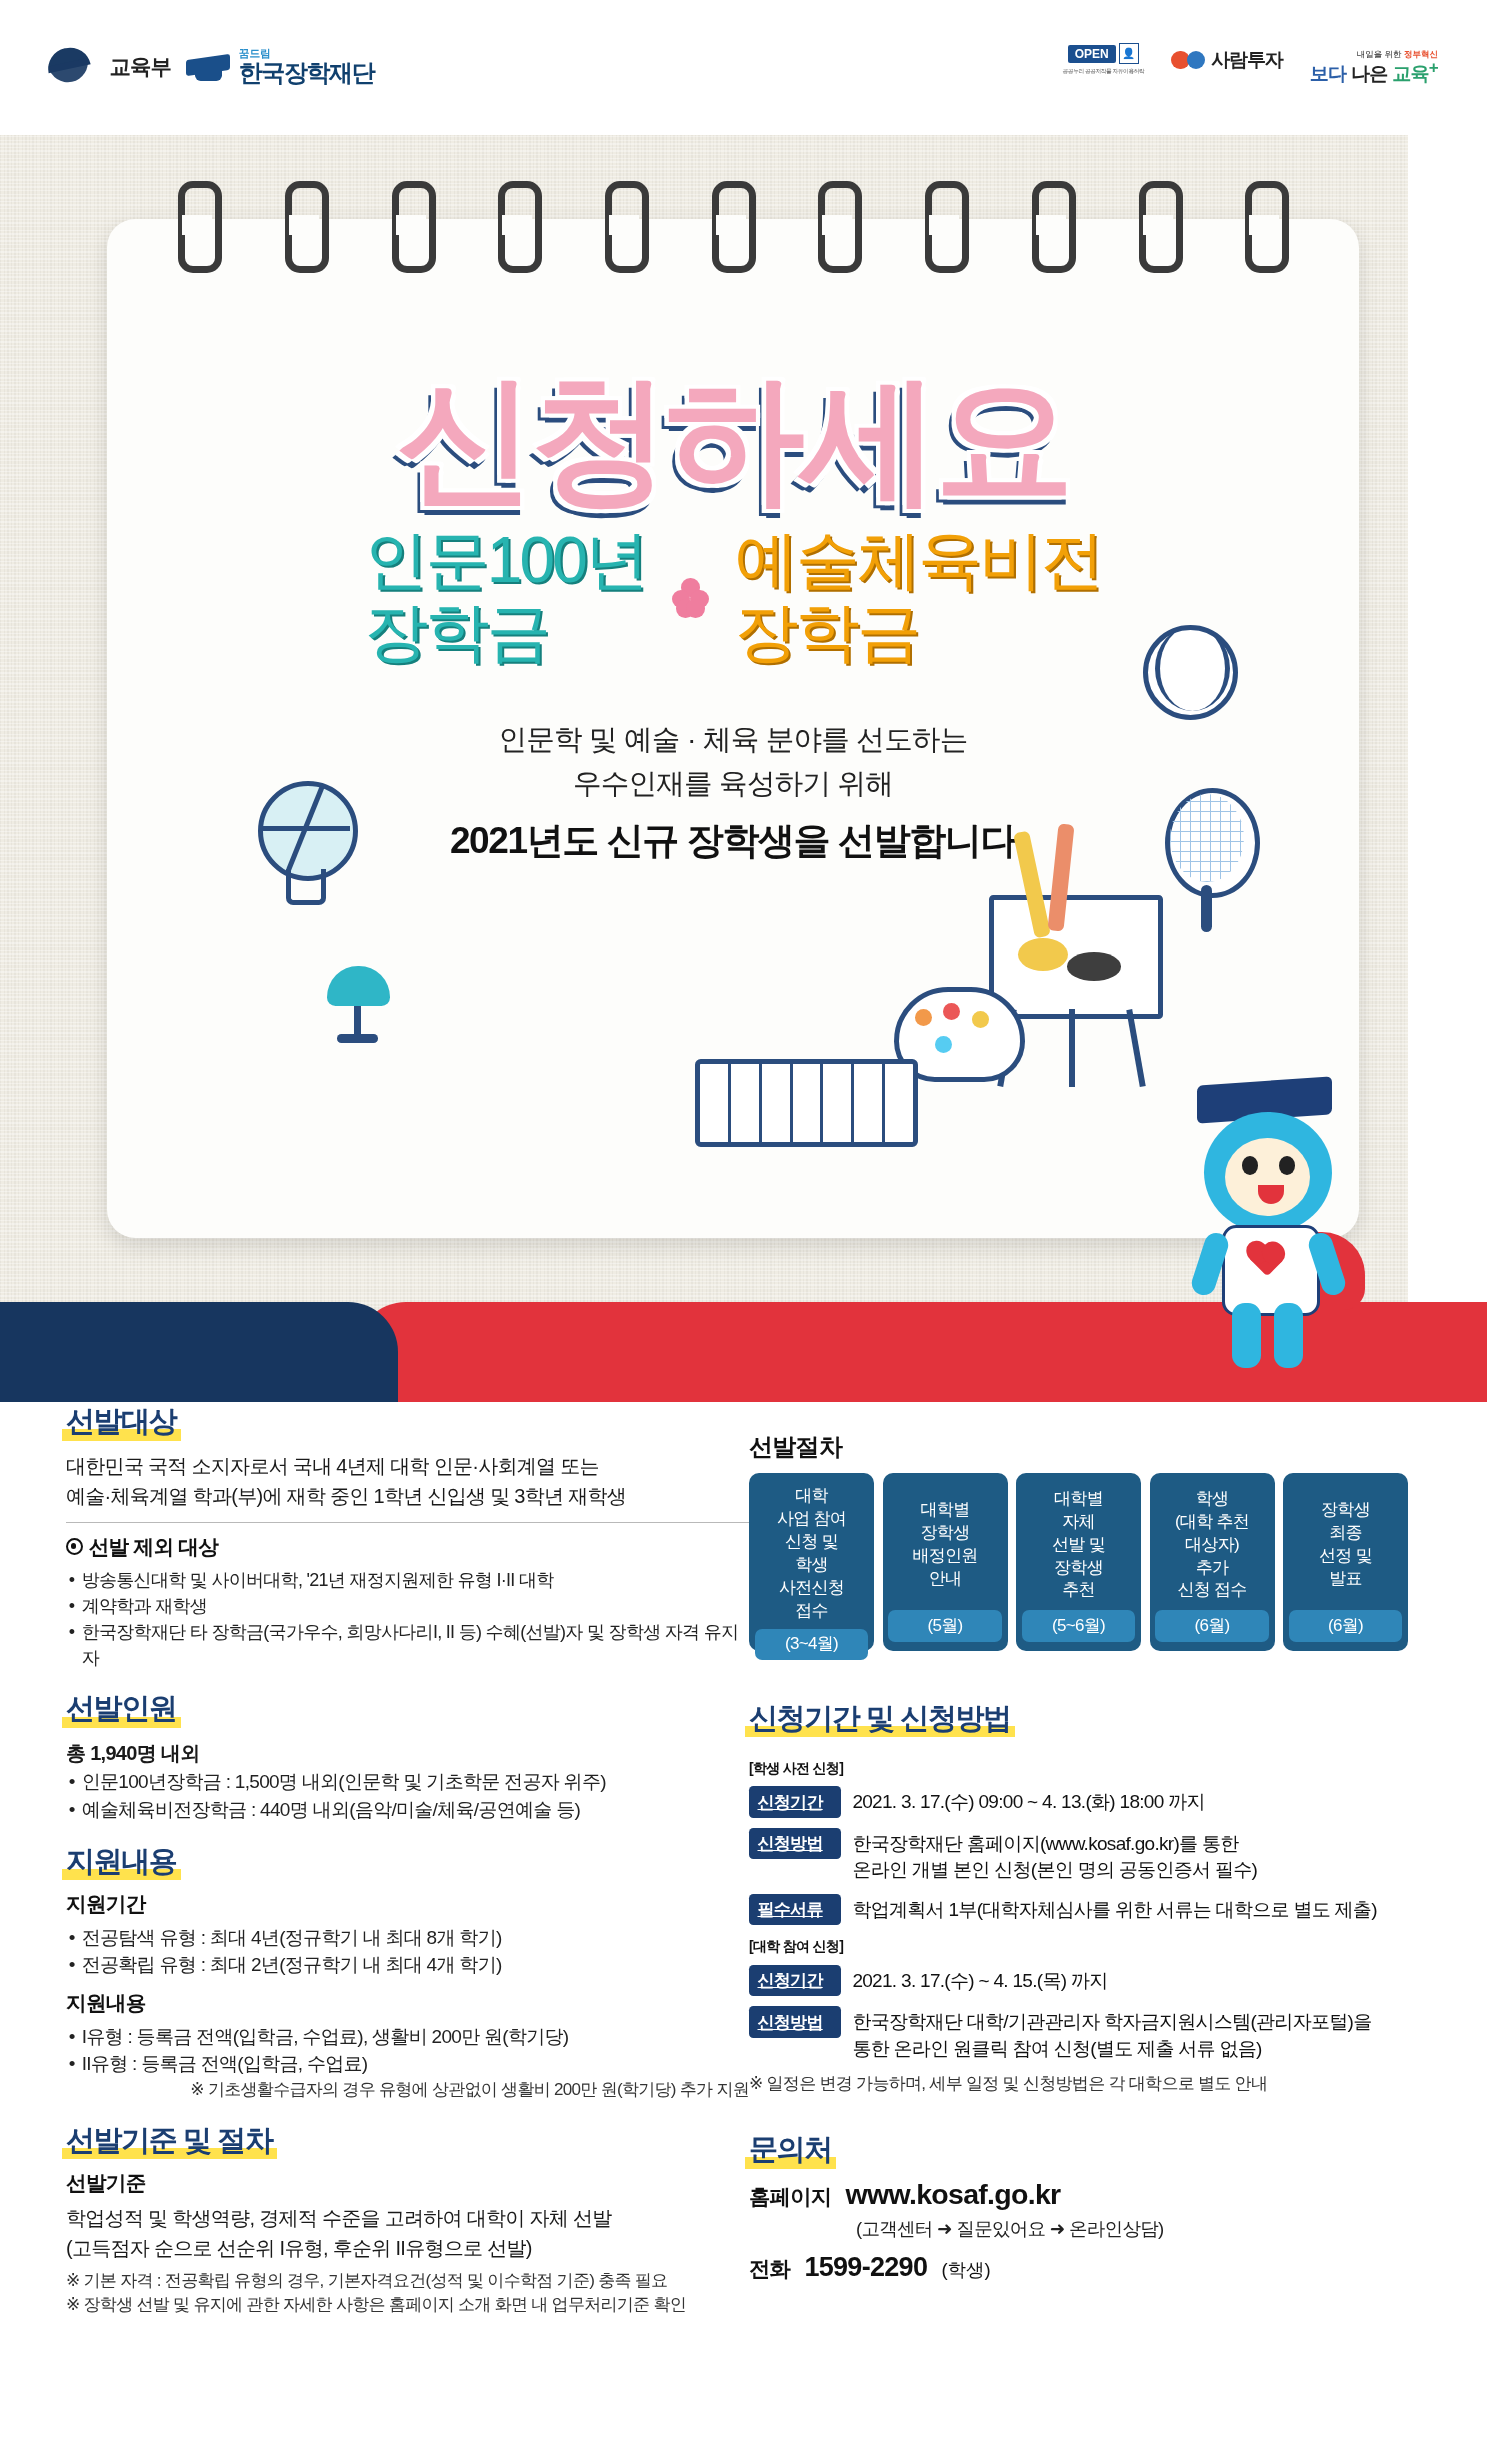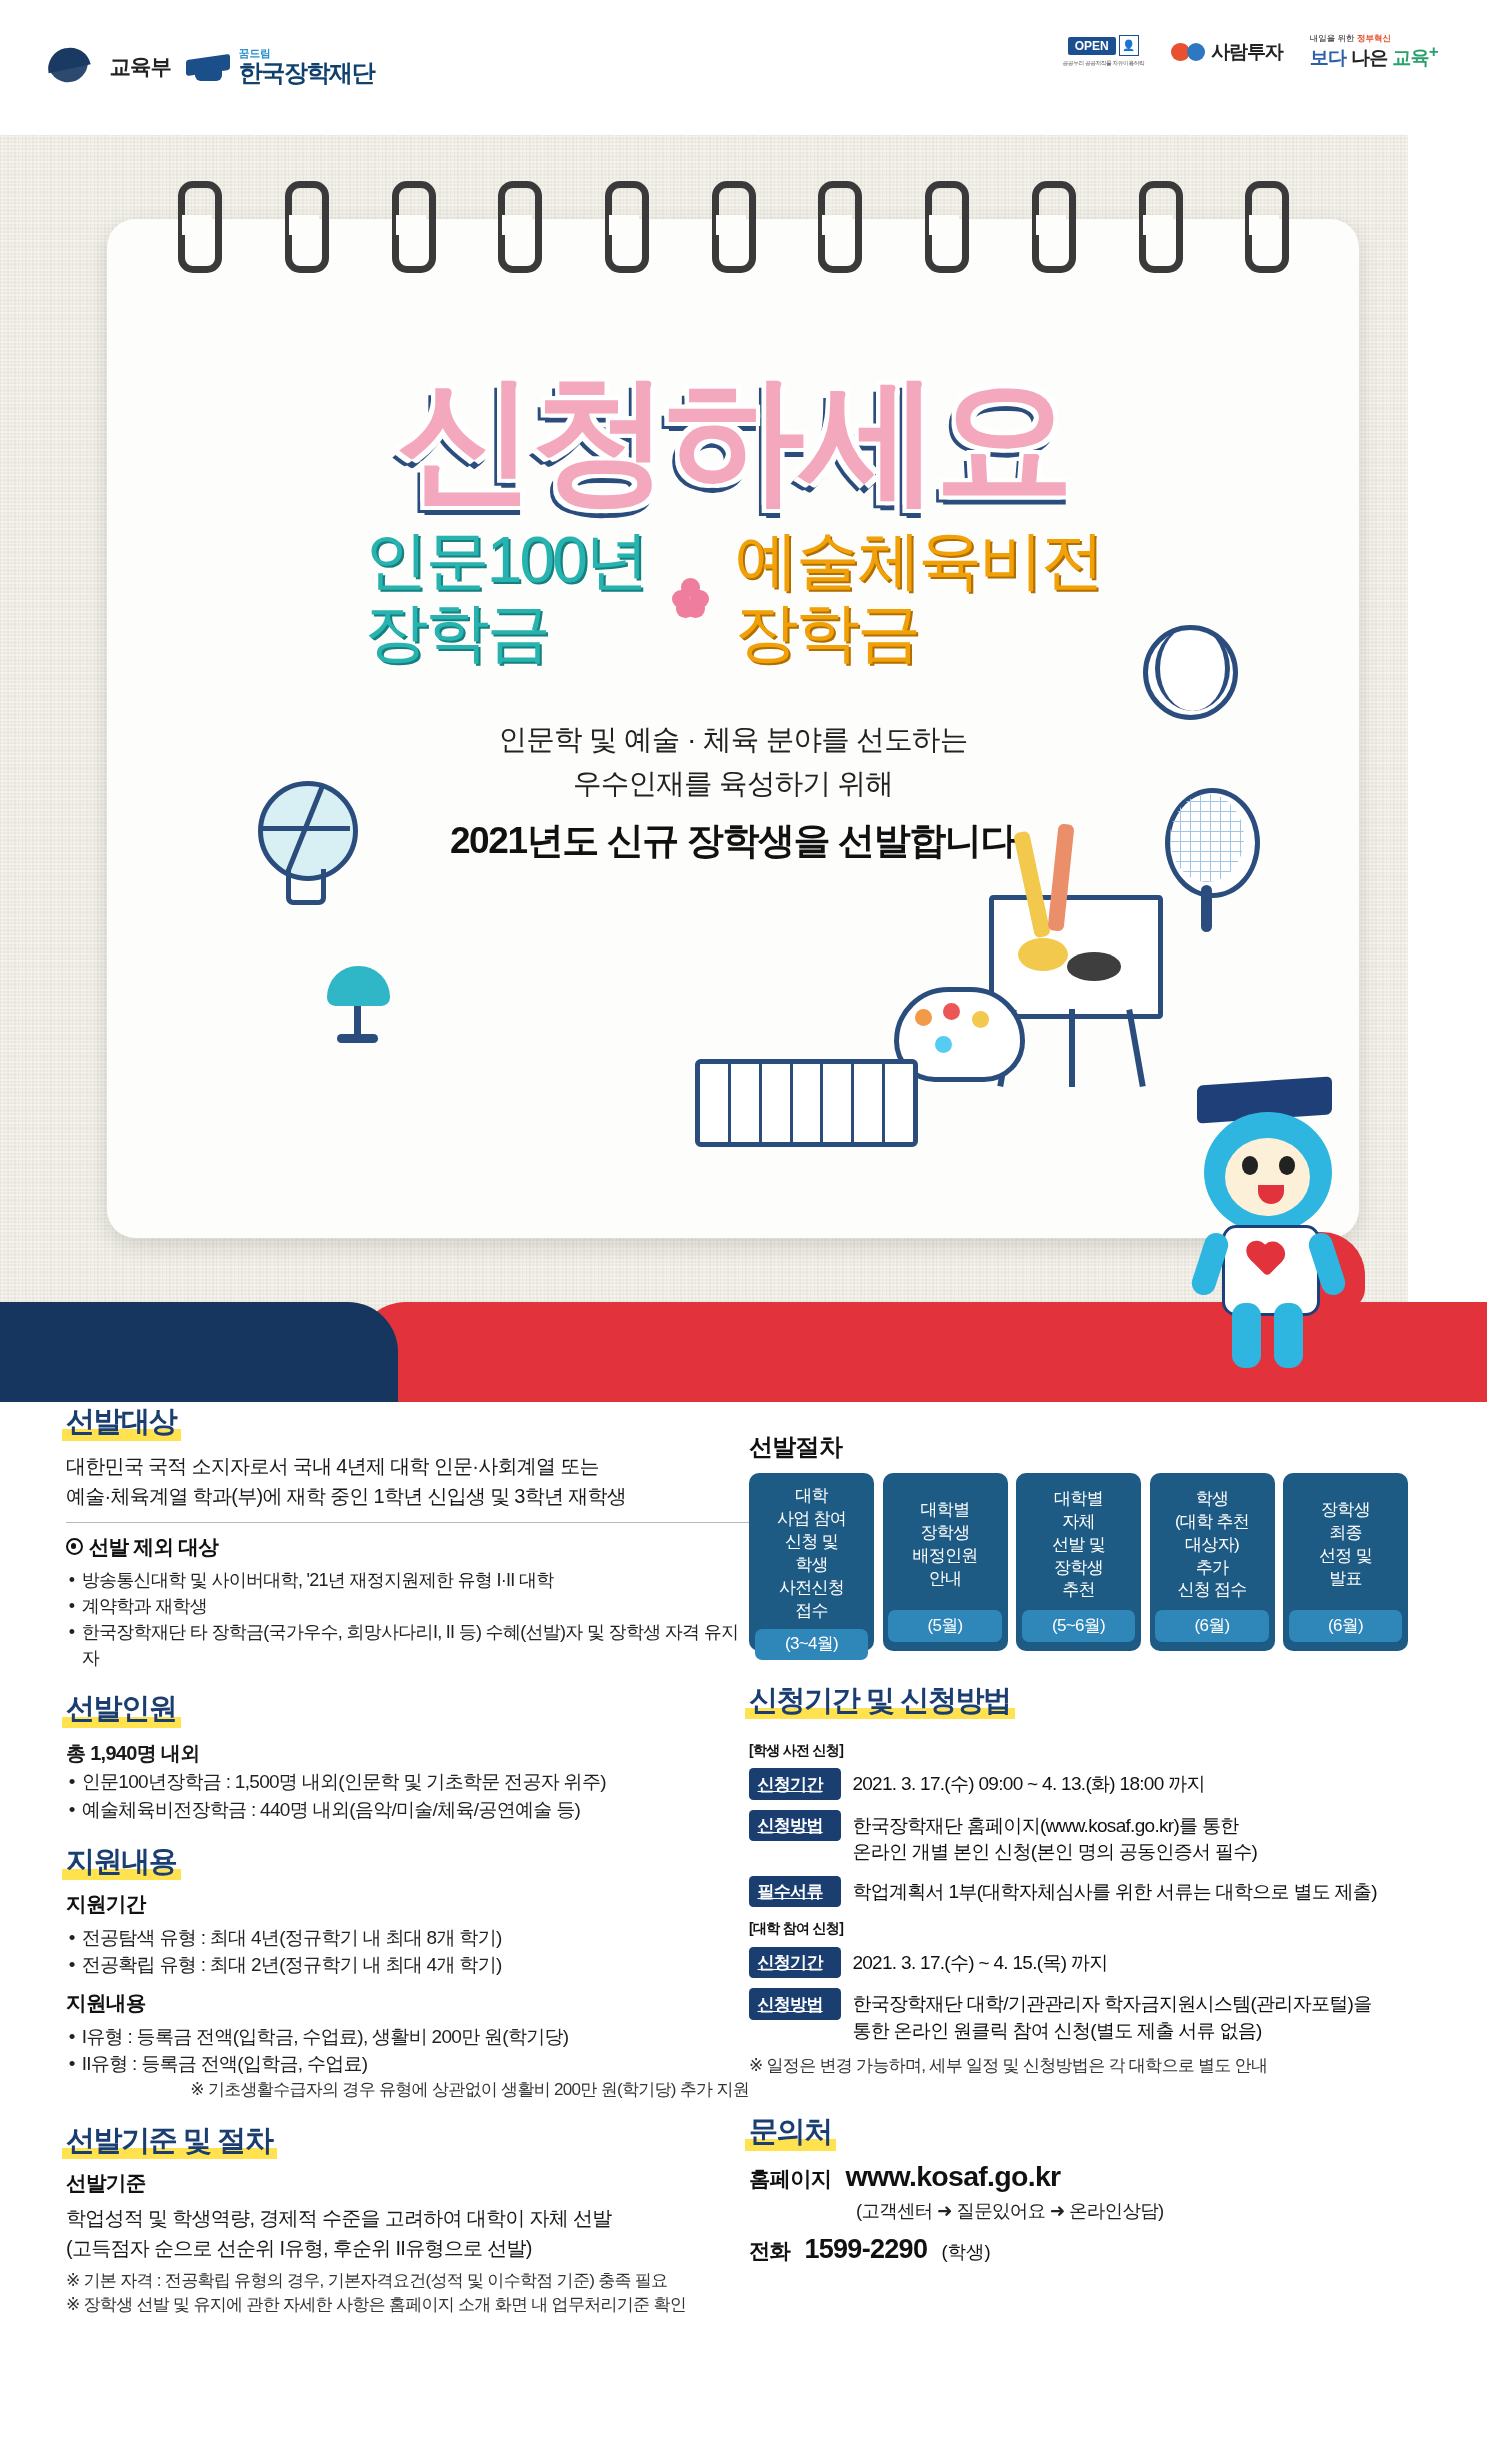--- a/index.html
+++ b/index.html
@@ -29,21 +29,21 @@
   .right-badges{position:absolute;right:50px;top:34px;display:flex;align-items:center;gap:27px;}
   .badge-open{display:flex;align-items:center;gap:4.3px;flex-direction:column;}
   .badge-open .row{display:flex;align-items:center;gap:2.8px;}
   .open-pill{background:#1b4f8f;color:#fff;font-size:12px;font-weight:bold;padding:2.1px 7.1px;border-radius:2.1px;}
   .open-sq{width:18.5px;height:18.5px;border:1.4px solid #1b4f8f;display:flex;align-items:center;justify-content:center;font-size:10.7px;color:#1b4f8f;}
   .open-cap{font-size:5.7px;color:#555;letter-spacing:-0.4px;}
   .badge-people{display:flex;align-items:center;gap:5.7px;}
   .people-dot{width:18.5px;height:18.5px;border-radius:50%;background:#e8502f;}
   .people-dot2{width:18.5px;height:18.5px;border-radius:50%;background:#2f77c0;margin-left:-8.5px;}
   .people-txt{font-size:19px;font-weight:bold;color:#222;letter-spacing:-1.1px;}
-  .badge-edu{text-align:left;line-height:1.1;}
+  .badge-edu{text-align:right;line-height:1.1;margin-top:16px;}
   .edu-top{font-size:8.5px;color:#222;}
   .edu-top b{color:#e8502f;}
   .edu-main{font-size:19px;font-weight:bold;letter-spacing:-0.7px;}
   .edu-main .b1{color:#2b5fa8;}
   .edu-main .b2{color:#222;}
   .edu-main .b3{color:#2aa06d;}
   .edu-plus{color:#2aa06d;font-size:17px;vertical-align:super;}
 
   
   .hero{position:absolute;left:0;top:135px;width:1408px;height:1266px;
@@ -496,21 +496,21 @@
                 <div>발표</div>
               </div>
                 </div>
               <div class="per">(6월)</div>
             </div>
           </div>
 
         </div>
       </div>
 
-      <div class="block" style="margin-top:30px">
+      <div class="block" style="margin-top:48px">
         <div class="sec-title"><span class="hl"></span><span class="t">신청기간 및 신청방법</span></div>
 
         <div class="grp-h">[학생 사전 신청]</div>
 
         <div class="kv">
           <span class="tag">신청기간</span>
           <span class="val">2021. 3. 17.(수) 09:00 ~ 4. 13.(화) 18:00 까지</span>
         </div>
 
         <div class="kv">

